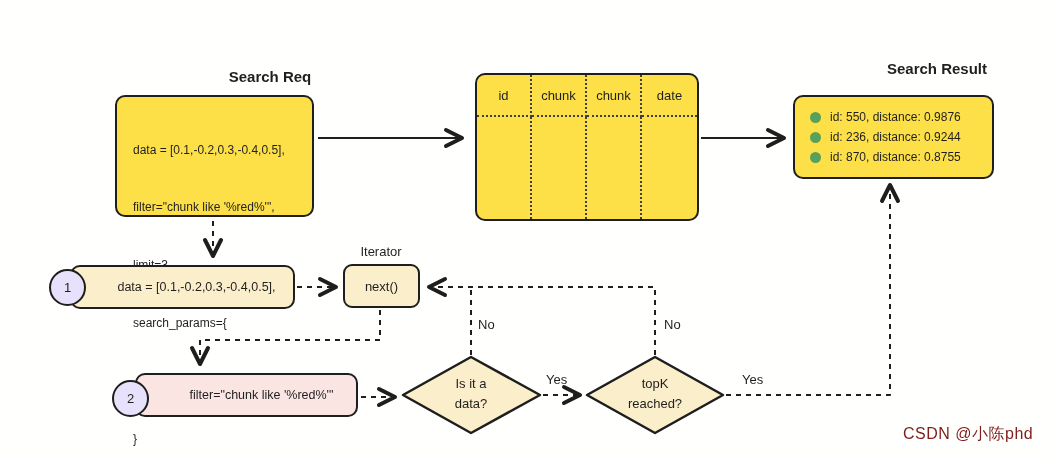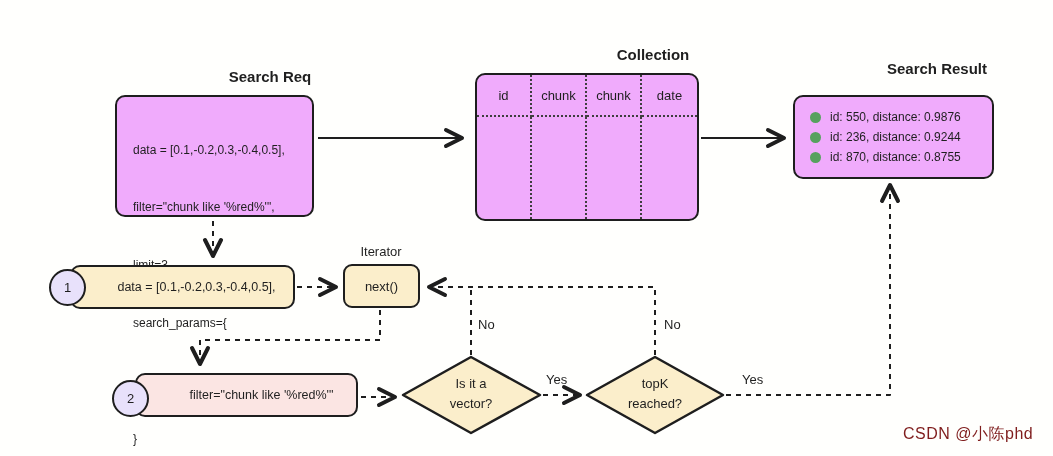--- a/index.html
+++ b/index.html
@@ -3,21 +3,21 @@
 <meta charset="utf-8">
 <style>
   html,body{margin:0;padding:0;}
   .canvas{
     position:relative;width:1053px;height:456px;background:#fffffd;
     font-family:"Liberation Sans","DejaVu Sans",sans-serif;color:#1f1f1f;overflow:hidden;
   }
   .overlay{position:absolute;left:0;top:0;z-index:1;}
   .title{position:absolute;font-weight:bold;font-size:15px;text-align:center;z-index:2;}
   .node{position:absolute;border:2px solid #1e1e1e;border-radius:10px;box-sizing:border-box;z-index:2;}
-  .blue{background:#f0abfc;}
+  .blue{background:#fde047;}
   .yellow{background:#fbeecb;}
   .pink{background:#fbe5e3;}
   .code{font-size:12px;line-height:19.3px;white-space:pre;}
   .searchreq{padding:5px 0 0 16px;}
   
   .collection{display:grid;grid-template-columns:repeat(4,1fr);grid-template-rows:42px 1fr;padding:0;overflow:hidden;}
   .col-h{display:flex;align-items:center;justify-content:center;font-size:13px;border-bottom:2px dotted #3e3e3e;box-sizing:border-box;}
   .col-sep{border-right:2px dotted #3e3e3e;}
   .col-b{box-sizing:border-box;}
   
@@ -56,21 +56,20 @@
     <path d="M543 395 H580" fill="none" stroke="#1e1e1e" stroke-width="2" stroke-dasharray="5 5" marker-end="url(#arr)"></path>
     <path d="M471 355 V287" fill="none" stroke="#1e1e1e" stroke-width="2" stroke-dasharray="5 5"></path>
     <path d="M655 355 V287 H429" fill="none" stroke="#1e1e1e" stroke-width="2" stroke-dasharray="5 5" stroke-linejoin="round" marker-end="url(#arr)"></path>
     <path d="M726 395 H890 V185" fill="none" stroke="#1e1e1e" stroke-width="2" stroke-dasharray="5 5" stroke-linejoin="round" marker-end="url(#arr)"></path>
 
     <polygon points="403,395 471,357 540,395 471,433" fill="#fbeecb" stroke="#1e1e1e" stroke-width="2.5" stroke-linejoin="round"></polygon>
     <polygon points="587,395 655,357 723,395 655,433" fill="#fbeecb" stroke="#1e1e1e" stroke-width="2.5" stroke-linejoin="round"></polygon>
   </svg>
 
   <div class="title" style="left:170px;top:68px;width:200px;">Search Req</div>
-  <div class="title" style="left:553px;top:46px;width:200px;">Collection</div>
   <div class="title" style="left:837px;top:60px;width:200px;">Search Result</div>
 
   <div class="node blue searchreq code" style="left:115px;top:95px;width:199px;height:122px;">
     <div>data = [0.1,-0.2,0.3,-0.4,0.5],</div>
     <div>filter="chunk like '%red%'",</div>
     <div>limit=3,</div>
     <div>search_params={</div>
     <div>   "hints": "iterative_filter",</div>
     <div>}</div>
   </div>
@@ -115,21 +114,21 @@
 
   <div class="node pink pill" style="left:135px;top:373px;width:223px;height:44px;padding-left:30px;">
     <span>filter="chunk like '%red%'"</span>
   </div>
   <div class="circle" style="left:112px;top:380px;">
     <span>2</span>
   </div>
 
   <div class="dtext" style="left:419px;top:374px;width:104px;">
     <div>Is it a</div>
-    <div>vector?</div>
+    <div>data?</div>
   </div>
   <div class="dtext" style="left:603px;top:374px;width:104px;">
     <div>topK</div>
     <div>reached?</div>
   </div>
 
   <div class="elabel" style="left:546px;top:372px;">Yes</div>
   <div class="elabel" style="left:742px;top:372px;">Yes</div>
   <div class="elabel" style="left:478px;top:317px;">No</div>
   <div class="elabel" style="left:664px;top:317px;">No</div>

